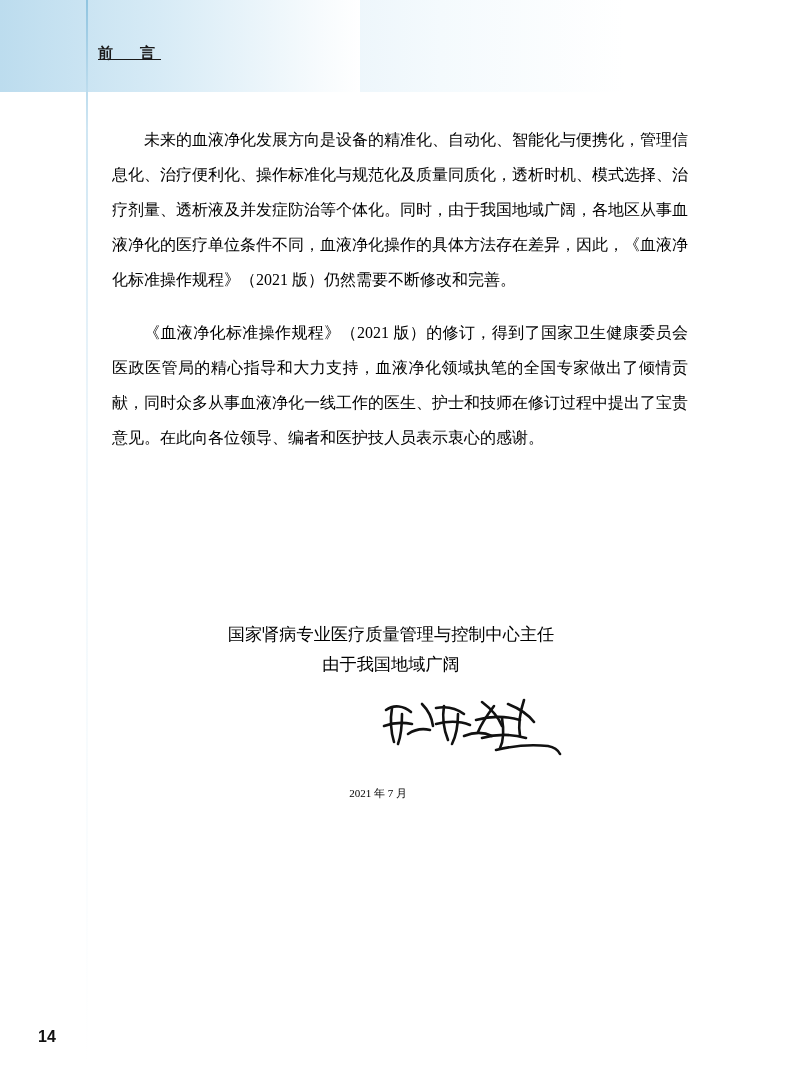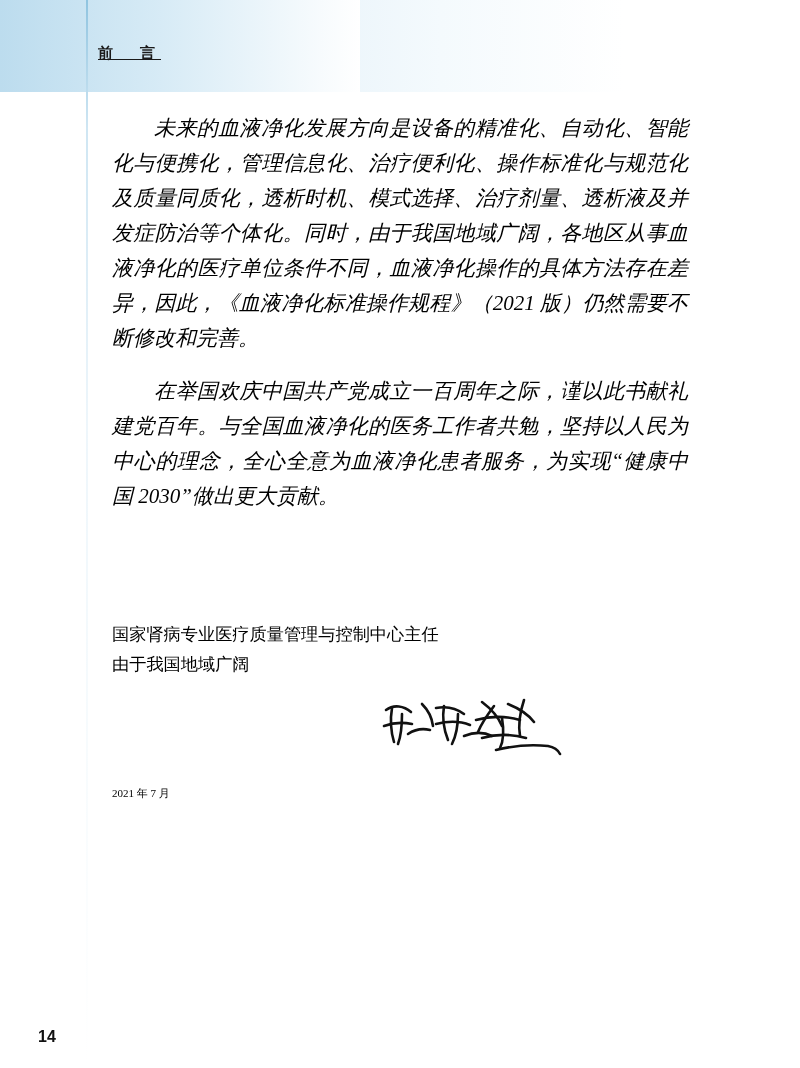--- a/index.html
+++ b/index.html
@@ -63,38 +63,37 @@
   }
 
   
   .content {
     position: absolute;
     left: 112px;
     top: 104px;
     width: 576px;
   }
   .para {
-    font-size: 21px;
+    font-size: 16px;
     line-height: 35px;
     color: #000000;
     text-align: justify;
     text-justify: inter-ideograph;
     text-indent: 2em;
-    margin: 7px 0 18px 0;
-    font-style: italic;
+    margin: 18px 0 18px 0;
   }
   .para:last-of-type { margin-bottom: 0; }
 
   
   .sign-block {
     position: absolute;
     left: 112px;
     top: 620px;
     width: 576px;
-    text-align: left;
+    text-align: center;
   }
   .sign-line {
     font-size: 17.2px;
     line-height: 30px;
     color: #000000;
     padding-right: 18px;
   }
   .signature-wrap {
     margin-top: 14px;
     padding-right: 10px;
@@ -142,21 +141,21 @@
   <div class="header-band">
     <div class="header-band-inner"></div>
   </div>
 
   <div class="left-rule"></div>
 
   <div class="running-head">前　言</div>
 
   <div class="content">
     <p class="para">未来的血液净化发展方向是设备的精准化、自动化、智能化与便携化，管理信息化、治疗便利化、操作标准化与规范化及质量同质化，透析时机、模式选择、治疗剂量、透析液及并发症防治等个体化。同时，由于我国地域广阔，各地区从事血液净化的医疗单位条件不同，血液净化操作的具体方法存在差异，因此，《血液净化标准操作规程》（2021 版）仍然需要不断修改和完善。</p>
-    <p class="para">在举国欢庆中国共产党成立一百周年之际，谨以此书献礼建党百年。与全国血液净化的医务工作者共勉，坚持以人民为中心的理念，全心全意为血液净化患者服务，为实现“健康中国 2030”做出更大贡献。</p>
+    <p class="para">《血液净化标准操作规程》（2021 版）的修订，得到了国家卫生健康委员会医政医管局的精心指导和大力支持，血液净化领域执笔的全国专家做出了倾情贡献，同时众多从事血液净化一线工作的医生、护士和技师在修订过程中提出了宝贵意见。在此向各位领导、编者和医护技人员表示衷心的感谢。</p>
   </div>
 
   <div class="sign-block">
     <div class="sign-line">国家肾病专业医疗质量管理与控制中心主任</div>
     <div class="sign-line">由于我国地域广阔</div>
 
     <div class="signature-wrap">
       <svg class="signature-svg" width="190" height="70" viewBox="0 0 190 70" xmlns="http://www.w3.org/2000/svg" aria-hidden="true">
         <g fill="none" stroke="#111111" stroke-width="2.6" stroke-linecap="round" stroke-linejoin="round">
           <path d="M8 16 C16 10, 26 12, 33 18"></path>

